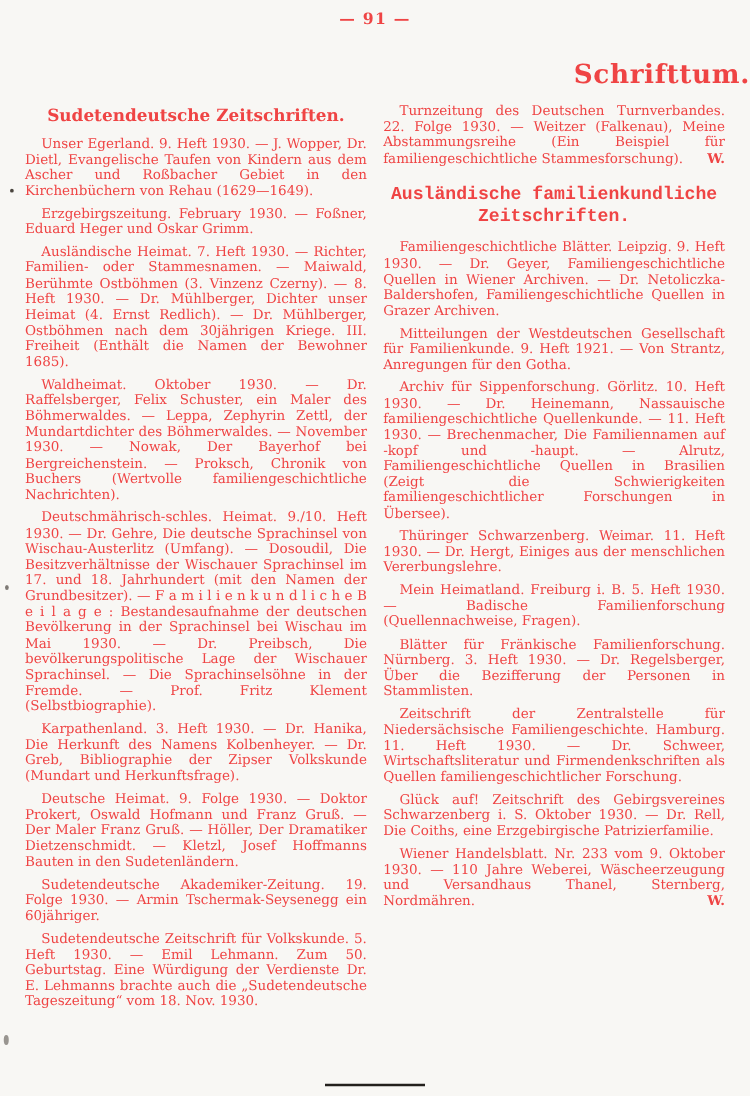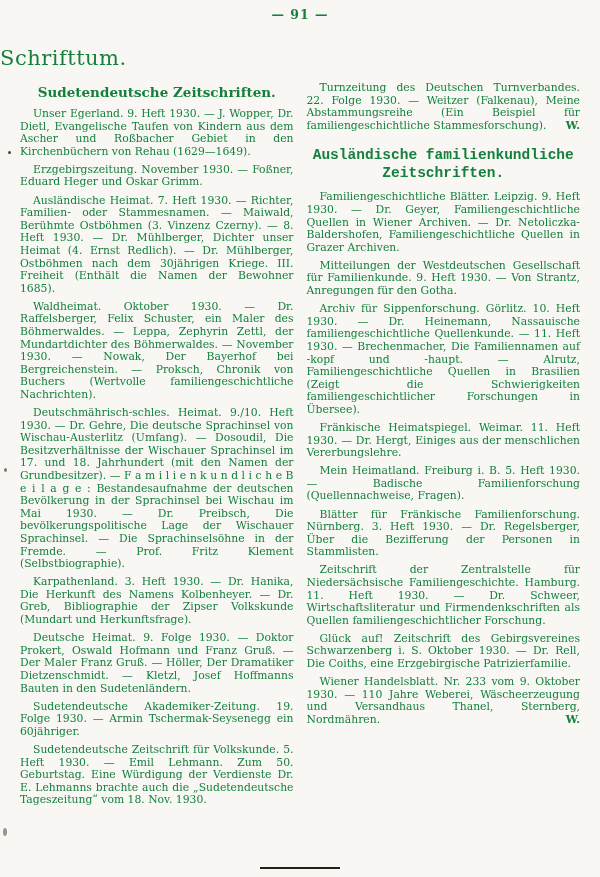--- a/index.html
+++ b/index.html
@@ -2,36 +2,36 @@
 <html lang="de"><head>
 <meta charset="utf-8">
 <style>
   html,body { margin:0; padding:0; }
   body { background:#e9e8e4; }
   .page {
     position:relative;
     width:600px; height:877px;
     margin:0 auto;
     background:#f8f7f4;
-    color:#15803d;
+    color:#ef4444;
     font-family:"DejaVu Serif", serif;
     overflow:hidden;
     box-sizing:border-box;
   }
   .page-number {
     text-align:center;
     font-size:12.5px;
     font-weight:bold;
     letter-spacing:1px;
     padding-top:7px;
   }
   .doc-title {
-    text-align:left;
+    text-align:right;
     font-size:21px;
-    font-weight:normal;
+    font-weight:bold;
     margin:24px 0 12px 0;
     letter-spacing:0.5px;
   }
   .columns {
     display:flex;
     gap:13px;
     padding:0 20px;
   }
   .col {
     flex:1;
@@ -85,40 +85,40 @@
   <div class="page-number">— 91 —</div>
 
   <div class="doc-title">Schrifttum.</div>
 
   <div class="columns">
 
     <div class="col">
       <div class="col-heading">Sudetendeutsche Zeitschriften.</div>
 
       <p class="entry"><span class="lead">Unser Egerland.</span><span> 9. Heft 1930. — J. Wopper, Dr. Dietl, Evangelische Taufen von Kindern aus dem Ascher und Roßbacher Gebiet in den Kirchenbüchern von Rehau (1629—1649).</span></p>
-      <p class="entry"><span class="lead">Erzgebirgszeitung.</span><span> November 1930. — Foßner, Eduard Heger und Oskar Grimm.</span></p>
+      <p class="entry"><span class="lead">Erzgebirgszeitung.</span><span> February 1930. — Foßner, Eduard Heger und Oskar Grimm.</span></p>
       <p class="entry"><span class="lead">Ausländische Heimat.</span><span> 7. Heft 1930. — Richter, Familien- oder Stammesnamen. — Maiwald, Berühmte Ostböhmen (3. Vinzenz Czerny). — 8. Heft 1930. — Dr. Mühlberger, Dichter unser Heimat (4. Ernst Redlich). — Dr. Mühlberger, Ostböhmen nach dem 30jährigen Kriege. III. Freiheit (Enthält die Namen der Bewohner 1685).</span></p>
       <p class="entry"><span class="lead">Waldheimat.</span><span> Oktober 1930. — Dr. Raffelsberger, Felix Schuster, ein Maler des Böhmerwaldes. — Leppa, Zephyrin Zettl, der Mundartdichter des Böhmerwaldes. — November 1930. — Nowak, Der Bayerhof bei Bergreichenstein. — Proksch, Chronik von Buchers (Wertvolle familiengeschichtliche Nachrichten).</span></p>
       <p class="entry"><span class="lead">Deutschmährisch-schles. Heimat.</span><span> 9./10. Heft 1930. — Dr. Gehre, Die deutsche Sprachinsel von Wischau-Austerlitz (Umfang). — Dosoudil, Die Besitzverhältnisse der Wischauer Sprachinsel im 17. und 18. Jahrhundert (mit den Namen der Grundbesitzer). — F a m i l i e n k u n d l i c h e  B e i l a g e :  Bestandesaufnahme der deutschen Bevölkerung in der Sprachinsel bei Wischau im Mai 1930. — Dr. Preibsch, Die bevölkerungspolitische Lage der Wischauer Sprachinsel. — Die Sprachinselsöhne in der Fremde. — Prof. Fritz Klement (Selbstbiographie).</span></p>
       <p class="entry"><span class="lead">Karpathenland.</span><span> 3. Heft 1930. — Dr. Hanika, Die Herkunft des Namens Kolbenheyer. — Dr. Greb, Bibliographie der Zipser Volkskunde (Mundart und Herkunftsfrage).</span></p>
       <p class="entry"><span class="lead">Deutsche Heimat.</span><span> 9. Folge 1930. — Doktor Prokert, Oswald Hofmann und Franz Gruß. — Der Maler Franz Gruß. — Höller, Der Dramatiker Dietzenschmidt. — Kletzl, Josef Hoffmanns Bauten in den Sudetenländern.</span></p>
       <p class="entry"><span class="lead">Sudetendeutsche Akademiker-Zeitung.</span><span> 19. Folge 1930. — Armin Tschermak-Seysenegg ein 60jähriger.</span></p>
       <p class="entry"><span class="lead">Sudetendeutsche Zeitschrift für Volkskunde.</span><span> 5. Heft 1930. — Emil Lehmann. Zum 50. Geburtstag. Eine Würdigung der Verdienste Dr. E. Lehmanns brachte auch die „Sudetendeutsche Tageszeitung“ vom 18. Nov. 1930.</span></p>
     </div>
 
     <div class="col">
 
       <p class="entry"><span class="lead">Turnzeitung</span><span> des Deutschen Turnverbandes. 22. Folge 1930. — Weitzer (Falkenau), Meine Abstammungsreihe (Ein Beispiel für familiengeschichtliche Stammesforschung).</span><span class="sig">W.</span></p>
 
       <div class="col-heading big">Ausländische familienkundliche Zeitschriften.</div>
 
       <p class="entry"><span class="lead">Familiengeschichtliche Blätter.</span><span> Leipzig. 9. Heft 1930. — Dr. Geyer, Familiengeschichtliche Quellen in Wiener Archiven. — Dr. Netoliczka-Baldershofen, Familiengeschichtliche Quellen in Grazer Archiven.</span></p>
-      <p class="entry"><span class="lead">Mitteilungen der Westdeutschen Gesellschaft für Familienkunde.</span><span> 9. Heft 1930. — Von Strantz, Anregungen für den Gotha.</span></p>
+      <p class="entry"><span class="lead">Mitteilungen der Westdeutschen Gesellschaft für Familienkunde.</span><span> 9. Heft 1921. — Von Strantz, Anregungen für den Gotha.</span></p>
       <p class="entry"><span class="lead">Archiv für Sippenforschung.</span><span> Görlitz. 10. Heft 1930. — Dr. Heinemann, Nassauische familiengeschichtliche Quellenkunde. — 11. Heft 1930. — Brechenmacher, Die Familiennamen auf -kopf und -haupt. — Alrutz, Familiengeschichtliche Quellen in Brasilien (Zeigt die Schwierigkeiten familiengeschichtlicher Forschungen in Übersee).</span></p>
-      <p class="entry"><span class="lead">Fränkische Heimatspiegel.</span><span> Weimar. 11. Heft 1930. — Dr. Hergt, Einiges aus der menschlichen Vererbungslehre.</span></p>
+      <p class="entry"><span class="lead">Thüringer Schwarzenberg.</span><span> Weimar. 11. Heft 1930. — Dr. Hergt, Einiges aus der menschlichen Vererbungslehre.</span></p>
       <p class="entry"><span class="lead">Mein Heimatland.</span><span> Freiburg i. B. 5. Heft 1930. — Badische Familienforschung (Quellennachweise, Fragen).</span></p>
       <p class="entry"><span class="lead">Blätter für Fränkische Familienforschung.</span><span> Nürnberg. 3. Heft 1930. — Dr. Regelsberger, Über die Bezifferung der Personen in Stammlisten.</span></p>
       <p class="entry"><span class="lead">Zeitschrift der Zentralstelle für Niedersächsische Familiengeschichte.</span><span> Hamburg. 11. Heft 1930. — Dr. Schweer, Wirtschaftsliteratur und Firmendenkschriften als Quellen familiengeschichtlicher Forschung.</span></p>
       <p class="entry"><span class="lead">Glück auf!</span><span> Zeitschrift des Gebirgsvereines Schwarzenberg i. S. Oktober 1930. — Dr. Rell, Die Coiths, eine Erzgebirgische Patrizierfamilie.</span></p>
       <p class="entry"><span class="lead">Wiener Handelsblatt.</span><span> Nr. 233 vom 9. Oktober 1930. — 110 Jahre Weberei, Wäscheerzeugung und Versandhaus Thanel, Sternberg, Nordmähren.</span><span class="sig">W.</span></p>
     </div>
 
   </div>
 
   <div class="end-rule"></div>

